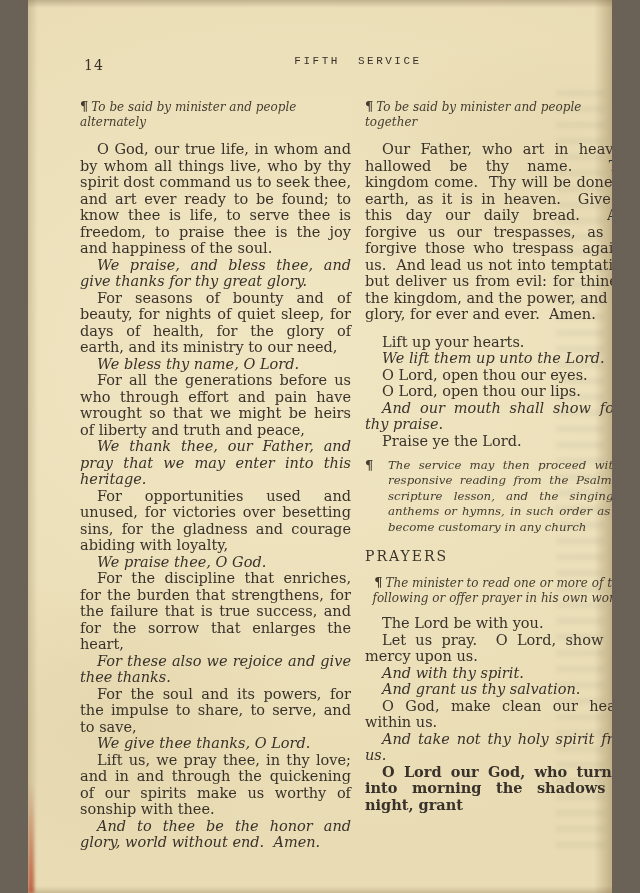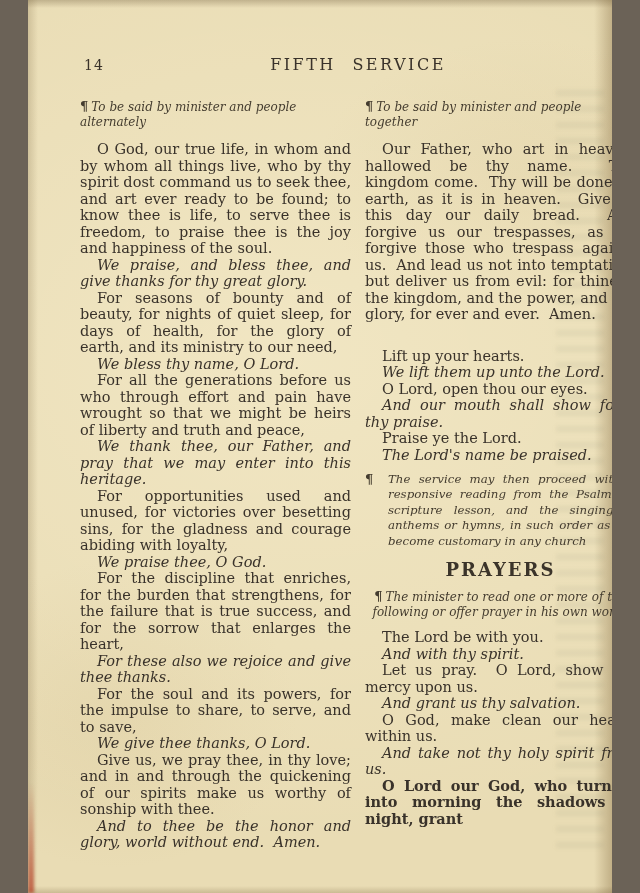--- a/index.html
+++ b/index.html
@@ -29,50 +29,50 @@
     background:linear-gradient(to top,#b9432a,rgba(185,67,42,0));
     filter:blur(1.5px);opacity:.75;pointer-events:none;}
   .bleed-through{position:absolute;right:8px;top:90px;width:48px;height:760px;
     background:repeating-linear-gradient(to bottom,rgba(92,102,82,.07) 0 6px,rgba(0,0,0,0) 6px 16px);
     filter:blur(2px);pointer-events:none;}
 
   .content{position:absolute;left:52px;top:55px;width:556px;}
 
   .header{position:relative;height:20px;margin-bottom:12px;}
   .page-number{position:absolute;left:4px;top:2px;font-size:14px;letter-spacing:1px;}
-  .running-title{text-align:center;font-size:16px;letter-spacing:2.5px;word-spacing:9px;}
+  .running-title{text-align:center;font-size:11px;letter-spacing:2.5px;word-spacing:9px;font-family:Liberation Mono, monospace;}
 
   .columns{display:flex;gap:14px;}
   .col{width:271px;font-size:14.5px;line-height:16.5px;text-align:justify;}
 
   .rubric-centered{
     text-align:left;font-style:italic;font-size:12px;line-height:15px;
     color:var(--rubric-ink,#443c2f);
     margin:12px 0 11px;
   }
   .rubric-mark{font-style:normal;font-weight:bold;font-size:13px;letter-spacing:0;padding-right:3px;}
 
   p.par{margin:0;text-indent:17px;}
   p.response{font-style:italic;}
-  .versicles{margin-top:25px;}
+  .versicles{margin-top:11px;}
   .versicles2{margin-top:8px;}
   .final-par{margin-top:11px;font-weight:bold;}
 
   .rubric-hanging{
     display:flex;margin-top:9px;
     font-style:italic;font-size:11.8px;line-height:15.4px;
     color:var(--rubric-ink,#443c2f);
     text-align:justify;
   }
   .rubric-hanging .rubric-mark{flex:0 0 20px;text-align:left;}
   .rubric-hanging .rubric-body{flex:1;}
 
   .section-heading{
-    text-align:center;font-size:18px;letter-spacing:2px;
-    margin:13px 0 10px;font-weight:bold;color:#3b342a;
+    text-align:left;font-size:14px;letter-spacing:2px;
+    margin:13px 0 10px;font-weight:normal;color:#3b342a;
   }
   .rubric-center2{
     text-align:center;font-style:italic;font-size:12px;line-height:15.4px;
     color:var(--rubric-ink,#443c2f);
     margin:0 2px 9px;
   }
 </style>
 </head>
 <body>
 
@@ -103,56 +103,56 @@
         <p class="par roman">For seasons of bounty and of beauty, for nights of quiet sleep, for days of health, for the glory of earth, and its ministry to our need,</p>
         <p class="par response">We bless thy name, O Lord.</p>
         <p class="par roman">For all the generations before us who through effort and pain have wrought so that we might be heirs of liberty and truth and peace,</p>
         <p class="par response">We thank thee, our Father, and pray that we may enter into this heritage.</p>
         <p class="par roman">For opportunities used and unused, for victories over besetting sins, for the gladness and courage abiding with loyalty,</p>
         <p class="par response">We praise thee, O God.</p>
         <p class="par roman">For the discipline that enriches, for the burden that strengthens, for the failure that is true success, and for the sorrow that enlarges the heart,</p>
         <p class="par response">For these also we rejoice and give thee thanks.</p>
         <p class="par roman">For the soul and its powers, for the impulse to share, to serve, and to save,</p>
         <p class="par response">We give thee thanks, O Lord.</p>
-        <p class="par roman">Give us, we pray thee, in thy love; and in and through the quickening of our spirits make us worthy of sonship with thee.</p>
+        <p class="par roman">Lift us, we pray thee, in thy love; and in and through the quickening of our spirits make us worthy of sonship with thee.</p>
         <p class="par response">And to thee be the honor and glory, world without end.&nbsp; Amen.</p>
       </div>
 
       <div class="col">
         <div class="rubric-centered">
           <span class="rubric-mark">¶</span><span>To be said by minister and people</span><br>
           <span>together</span>
         </div>
 
         <p class="par roman">Our Father, who art in heaven, hallowed be thy name.&nbsp; Thy kingdom come.&nbsp; Thy will be done on earth, as it is in heaven.&nbsp; Give us this day our daily bread.&nbsp; And forgive us our trespasses, as we forgive those who trespass against us.&nbsp; And lead us not into temptation; but deliver us from evil: for thine is the kingdom, and the power, and the glory, for ever and ever.&nbsp; Amen.</p>
 
         <div class="versicles">
           <p class="par roman">Lift up your hearts.</p>
           <p class="par response">We lift them up unto the Lord.</p>
           <p class="par roman">O Lord, open thou our eyes.</p>
+          <p class="par roman">O Lord, open thou our lips.</p>
           <p class="par response">And our mouth shall show forth thy praise.</p>
           <p class="par roman">Praise ye the Lord.</p>
-          <p class="par response">The Lord's name be praised.</p>
         </div>
 
         <div class="rubric-hanging">
           <span class="rubric-mark">¶</span>
           <span class="rubric-body">The service may then proceed with a responsive reading from the Psalms, a scripture lesson, and the singing of anthems or hymns, in such order as has become customary in any church</span>
         </div>
 
         <div class="section-heading">PRAYERS</div>
 
         <div class="rubric-center2">
           <span class="rubric-mark">¶</span><span>The minister to read one or more of the following or offer prayer in his own words</span>
         </div>
 
         <div class="versicles2">
           <p class="par roman">The Lord be with you.</p>
+          <p class="par roman">Let us pray.&nbsp; O Lord, show thy mercy upon us.</p>
           <p class="par response">And with thy spirit.</p>
-          <p class="par roman">Let us pray.&nbsp; O Lord, show thy mercy upon us.</p>
           <p class="par response">And grant us thy salvation.</p>
           <p class="par roman">O God, make clean our hearts within us.</p>
           <p class="par response">And take not thy holy spirit from us.</p>
         </div>
 
         <p class="par final-par roman">O Lord our God, who turnest into morning the shadows of night, grant</p>
       </div>
 
     </div>
   </div>

